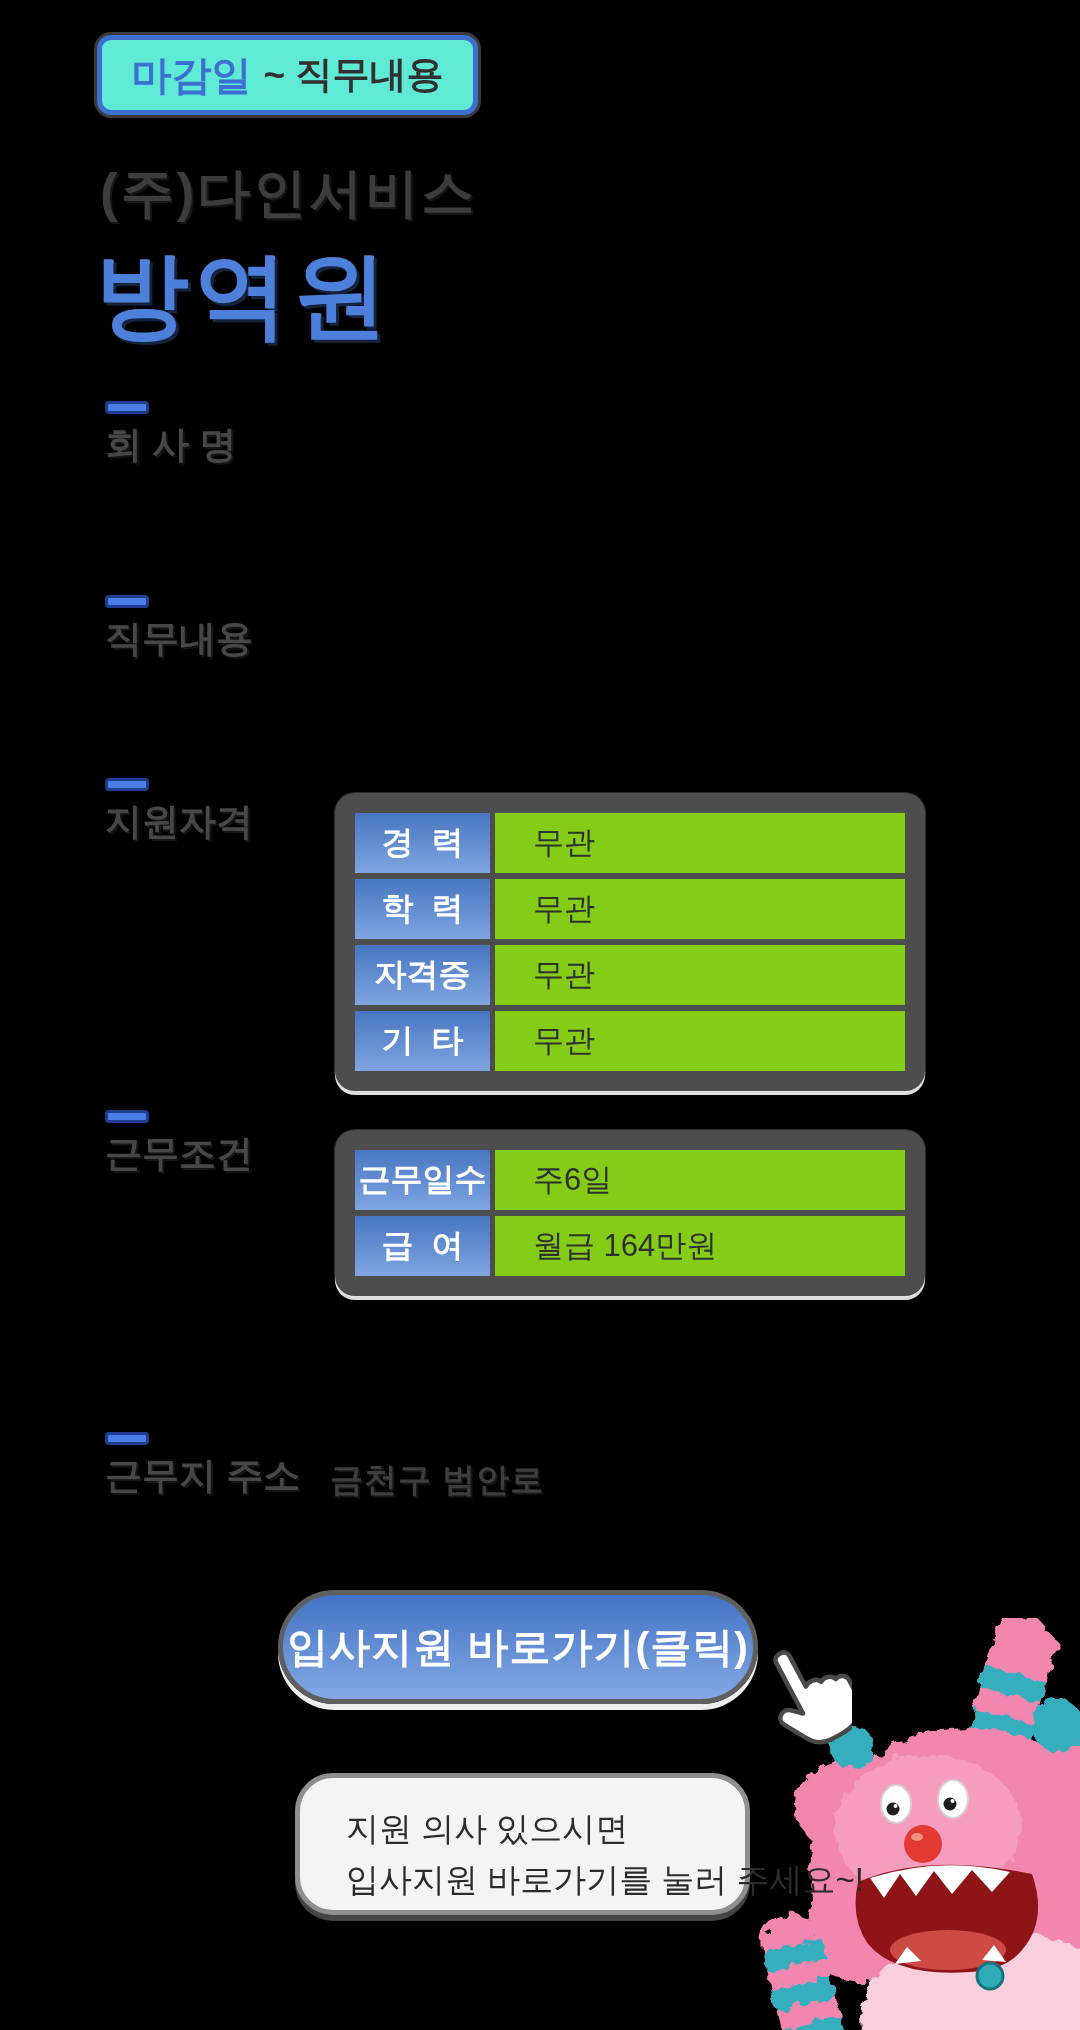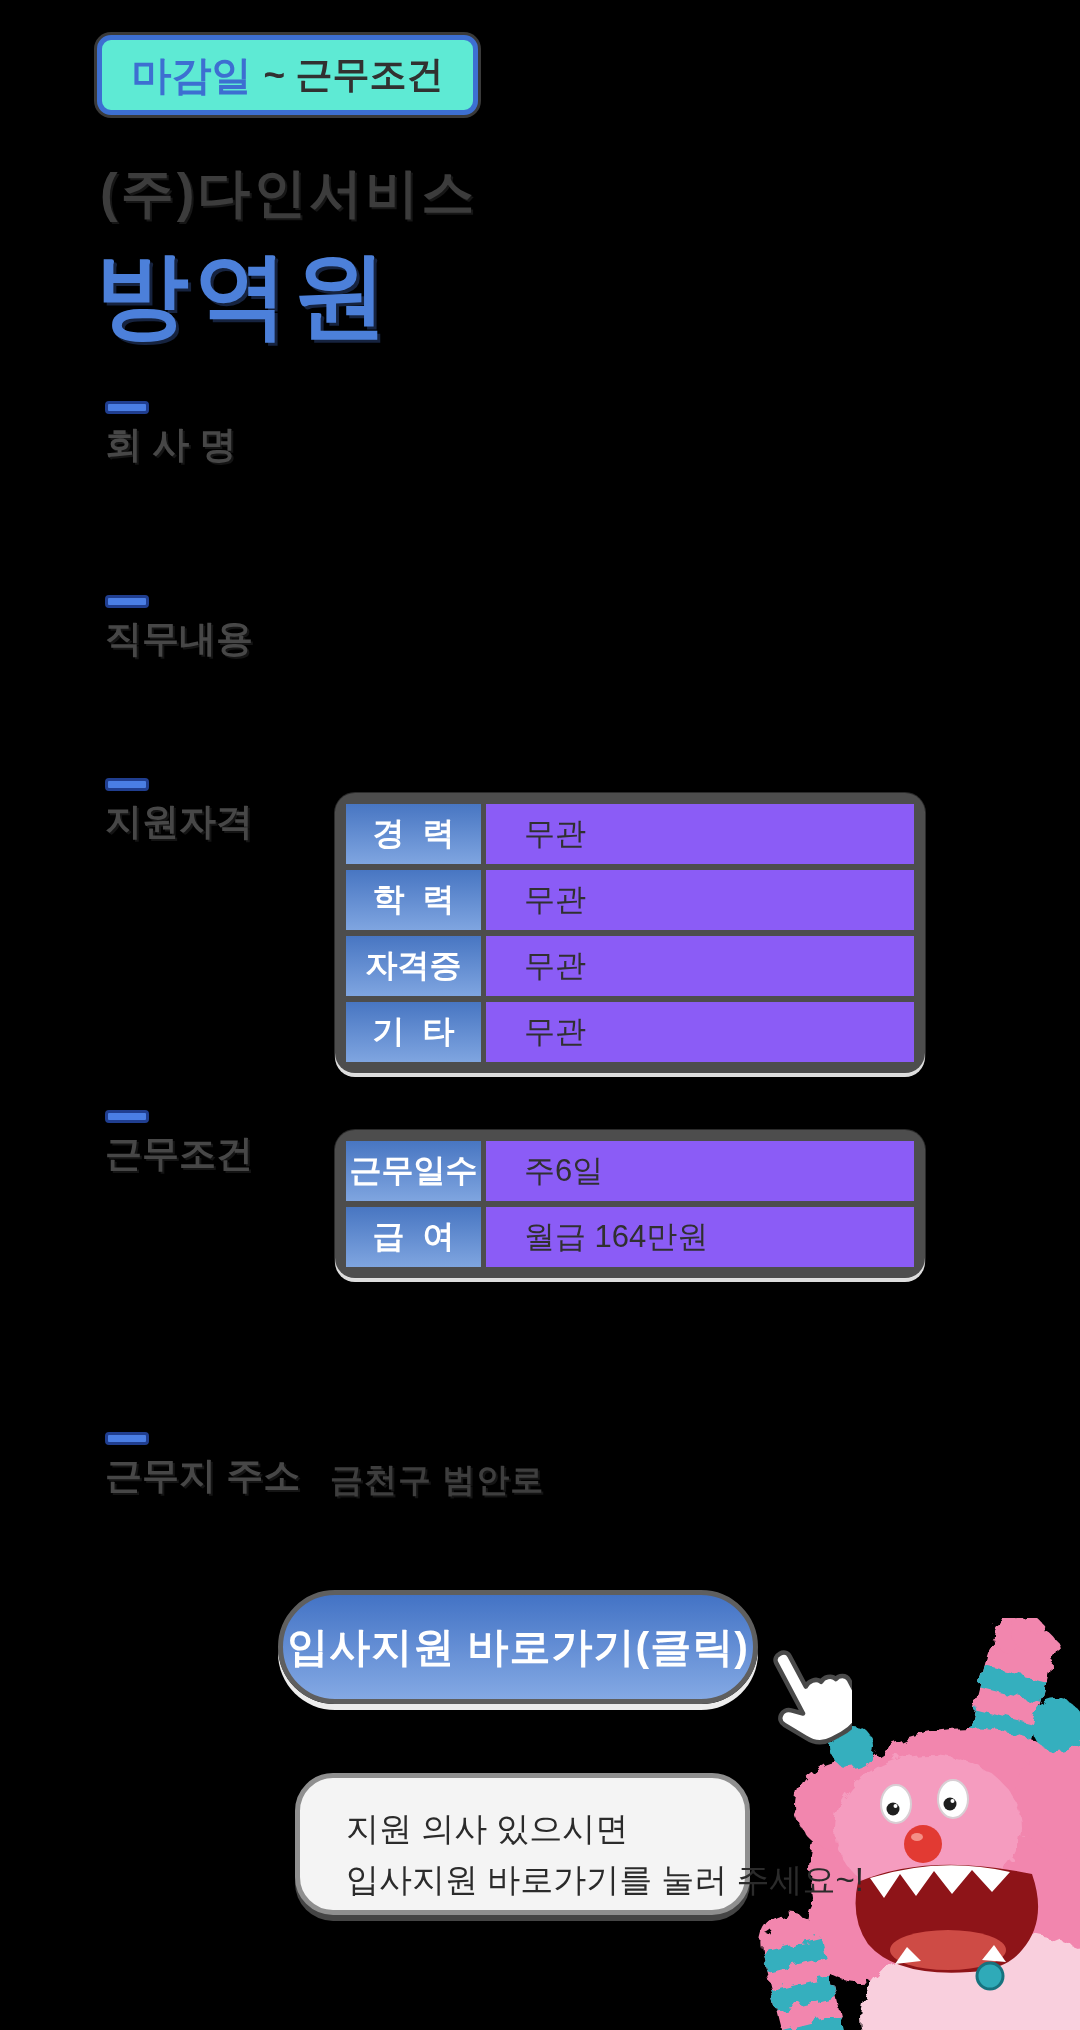--- a/index.html
+++ b/index.html
@@ -39,34 +39,34 @@
   }
   .section-label {
     display:block; margin-top:6px;
     font-size:37px; font-weight:800; color:#474747; white-space:pre;
     text-shadow:2px 2px 0 #141414;
   }
 
   
   .data-table {
     position:absolute; left:335px; width:590px;
-    background:#4D4D4D; border-radius:20px; padding:11px; box-sizing:border-box;
+    background:#4D4D4D; border-radius:20px; padding:20px; box-sizing:border-box;
     display:flex; flex-direction:column; gap:6px;
     box-shadow:0 4px 0 rgba(245,245,245,.9), 0 0 0 1px #2b2b2b;
   }
   .trow { display:flex; height:60px; overflow:hidden; }
   .th {
     width:140px; flex:0 0 140px;
     background:linear-gradient(180deg,#4876C2 0%, #7FA5E0 100%);
     color:#fff; font-weight:800; font-size:32px; white-space:pre;
     display:flex; align-items:center; justify-content:center;
     border-right:5px solid #4D4D4D; box-sizing:border-box;
   }
   .td {
-    flex:1; background:#8b5cf6; color:#303030;
+    flex:1; background:#84cc16; color:#303030;
     font-size:31px; font-weight:500;
     display:flex; align-items:center; padding-left:38px;
   }
 
   .address-value {
     position:absolute; left:330px; top:1458px;
     font-size:33px; font-weight:700; color:#3E3E3E; letter-spacing:1px;
     text-shadow:2px 2px 0 #141414;
   }
 
@@ -97,21 +97,21 @@
   
   .mascot { position:absolute; left:690px; top:1618px; width:390px; height:412px; z-index:4; }
 </style>
 </head>
 <body>
 
 <div class="canvas">
 
   <div class="deadline-badge">
     <span class="deadline-label">마감일</span>
-    <span class="deadline-value">~ 근무조건</span>
+    <span class="deadline-value">~ 직무내용</span>
   </div>
 
   <div class="company-name">(주)다인서비스</div>
   <div class="job-title">방역원</div>
 
   <div class="section" style="top:401px">
     <div class="dash"></div>
     <span class="section-label">회 사 명</span>
   </div>
   <div class="section" style="top:595px">

